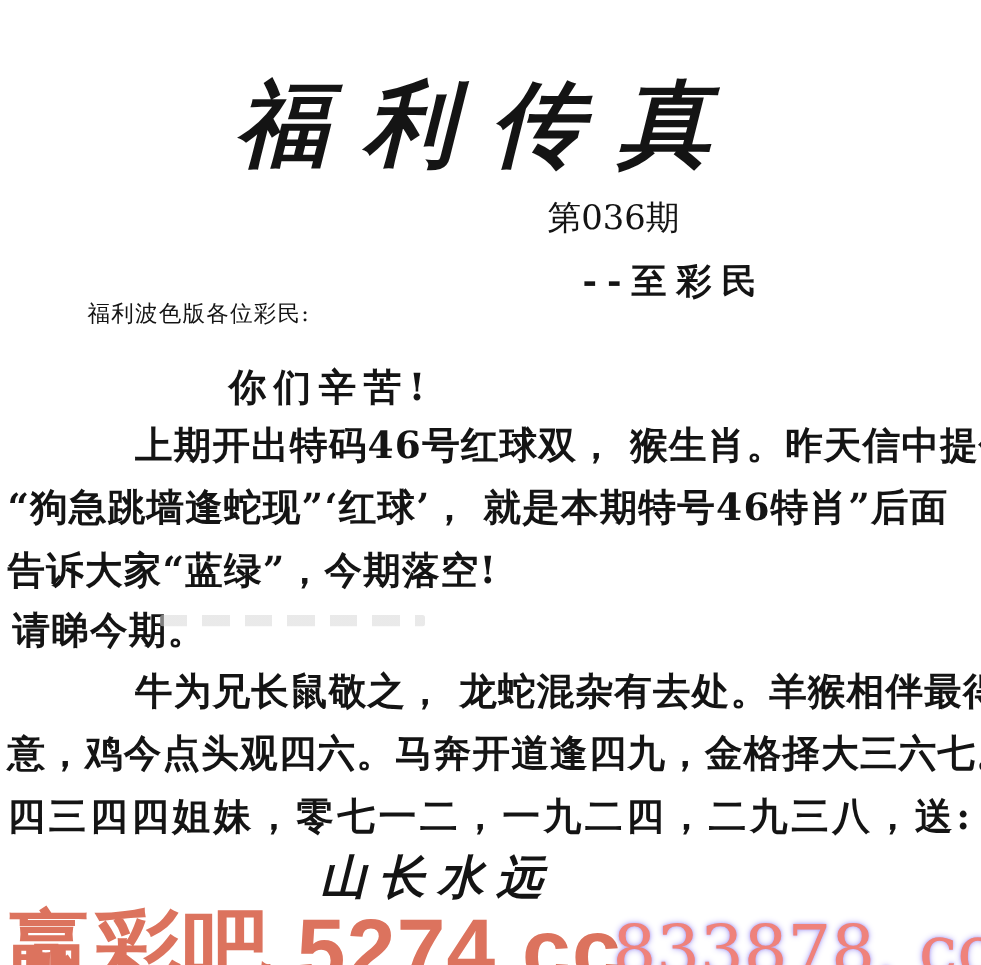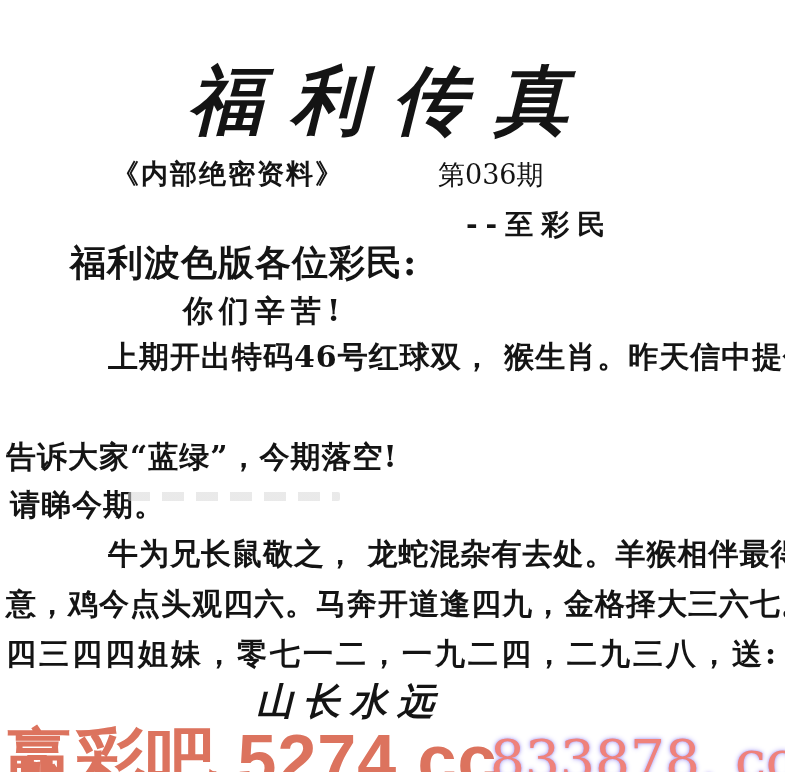--- a/index.html
+++ b/index.html
@@ -16,21 +16,21 @@
   .title{
     top:30px;left:0;width:785px;
     text-align:center;
     font-size:74px;font-weight:700;
     letter-spacing:28px;
     font-style:italic;
   }
   .meta-class{top:130px;left:112px;font-size:27px;font-weight:600;letter-spacing:2px;}
   .meta-issue{top:131px;left:438px;font-size:27px;}
   .addressee{top:181px;left:466px;font-size:28px;font-weight:600;letter-spacing:8px;}
-  .salutation{top:214px;left:70px;font-size:36px;font-weight:700;letter-spacing:1px;}
+  .salutation{top:214px;left:70px;font-size:18px;font-weight:400;letter-spacing:1px;}
   .greeting{top:266px;left:183px;font-size:30px;font-weight:700;letter-spacing:6px;}
   .bodyline{font-size:30px;font-weight:600;letter-spacing:1px;}
   .p1l1{top:312px;left:108px;}
   .p1l2{top:362px;left:6px;}
   .p1l3{top:412px;left:6px;}
   .p1l4{top:460px;left:10px;}
   .p2l1{top:509px;left:108px;}
   .p2l2{top:559px;left:6px;}
   .p2l3{top:609px;left:6px;letter-spacing:3px;}
   .smudge{
@@ -58,30 +58,30 @@
     text-shadow:0 0 5px #a99df2, 0 0 2px #beb2ff;
   }
 </style>
 </head>
 <body>
 
 <div class="page">
 
   <div class="txt title">福利传真</div>
 
-  <div class="txt meta-class">《内部绝密资料》</div>
   <div class="txt meta-issue">第036期</div>
 
   <div class="txt addressee">--至彩民</div>
 
   <div class="txt salutation">福利波色版各位彩民:</div>
 
   <div class="txt greeting">你们辛苦!</div>
 
   <div class="txt bodyline p1l1">上期开出特码46号红球双， 猴生肖。昨天信中提供</div>
+  <div class="txt bodyline p1l2">“狗急跳墙逢蛇现”‘红球’， 就是本期特号46特肖”后面</div>
   <div class="txt bodyline p1l3">告诉大家“蓝绿”，今期落空!</div>
   <div class="txt bodyline p1l4">请睇今期。</div>
 
   <div class="smudge"></div>
 
   <div class="txt bodyline p2l1">牛为兄长鼠敬之， 龙蛇混杂有去处。羊猴相伴最得</div>
   <div class="txt bodyline p2l2">意，鸡今点头观四六。马奔开道逢四九，金格择大三六七。</div>
   <div class="txt bodyline p2l3">四三四四姐妹，零七一二，一九二四，二九三八，送: 蓝绿</div>
 
   <div class="txt closing">山长水远</div>

